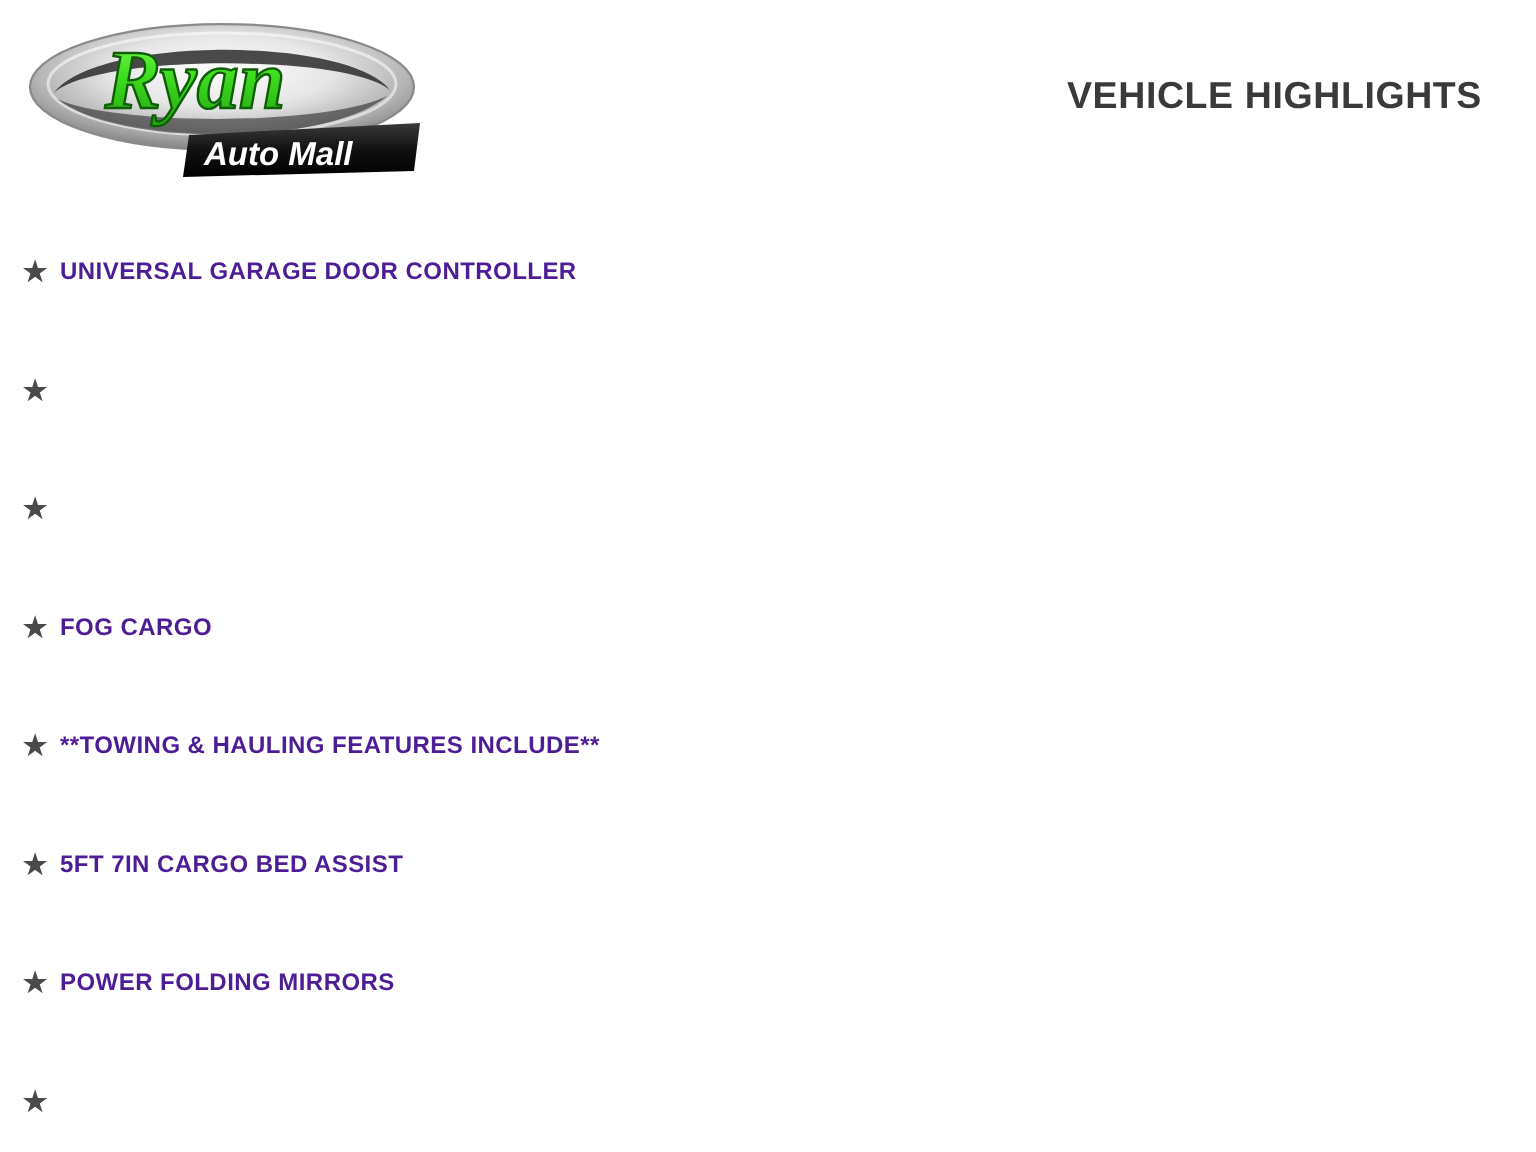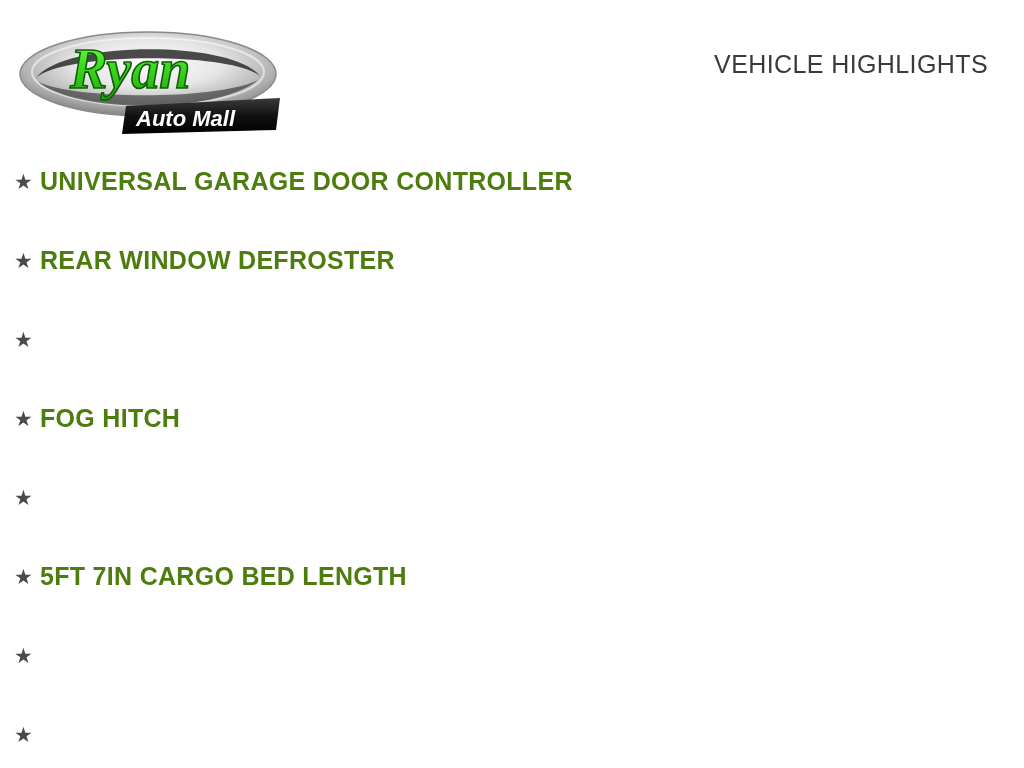--- a/index.html
+++ b/index.html
@@ -25,35 +25,35 @@
 
   
   .header {
     position: relative;
     height: 130px;
   }
 
   .logo {
     position: absolute;
     left: 18px;
-    top: 26px;
+    top: 10px;
     width: 270px;
     height: 112px;
   }
 
   .logo svg {
     display: block;
   }
 
   .highlights-title {
     position: absolute;
     right: 36px;
     top: 50px;
     font-size: 25px;
-    font-weight: normal;
+    font-weight: bold;
     letter-spacing: 0.4px;
     color: #3a3a3a;
     white-space: nowrap;
   }
 
   
   .feature-list {
     position: absolute;
     top: 142px;
     left: 0;
@@ -74,24 +74,24 @@
   .star-icon {
     flex: 0 0 auto;
     width: 26px;
     font-size: 21px;
     line-height: 1;
     color: #4a4a4a;
     text-align: left;
   }
 
   .feature-text {
-    font-size: 25px;
+    font-size: 16px;
     font-weight: bold;
     letter-spacing: 0.3px;
-    color: #4d7c0f;
+    color: #4c1d95;
     white-space: nowrap;
   }
 </style>
 </head>
 <body>
 
 <div class="page">
 
   <div class="header">
 
@@ -134,43 +134,44 @@
 
   <ul class="feature-list">
 
     <li class="feature-item">
       <span class="star-icon">★</span>
       <span class="feature-text">UNIVERSAL GARAGE DOOR CONTROLLER</span>
     </li>
 
     <li class="feature-item">
       <span class="star-icon">★</span>
-      <span class="feature-text">REAR WINDOW DEFROSTER</span>
     </li>
 
     <li class="feature-item">
       <span class="star-icon">★</span>
     </li>
 
     <li class="feature-item">
       <span class="star-icon">★</span>
-      <span class="feature-text">FOG HITCH</span>
+      <span class="feature-text">FOG CARGO</span>
     </li>
 
     <li class="feature-item">
       <span class="star-icon">★</span>
+      <span class="feature-text">**TOWING &amp; HAULING FEATURES INCLUDE**</span>
     </li>
 
     <li class="feature-item">
       <span class="star-icon">★</span>
-      <span class="feature-text">5FT 7IN CARGO BED LENGTH</span>
+      <span class="feature-text">5FT 7IN CARGO BED ASSIST</span>
     </li>
 
     <li class="feature-item">
       <span class="star-icon">★</span>
+      <span class="feature-text">POWER FOLDING MIRRORS</span>
     </li>
 
     <li class="feature-item">
       <span class="star-icon">★</span>
     </li>
 
   </ul>
 
 </div>
 

